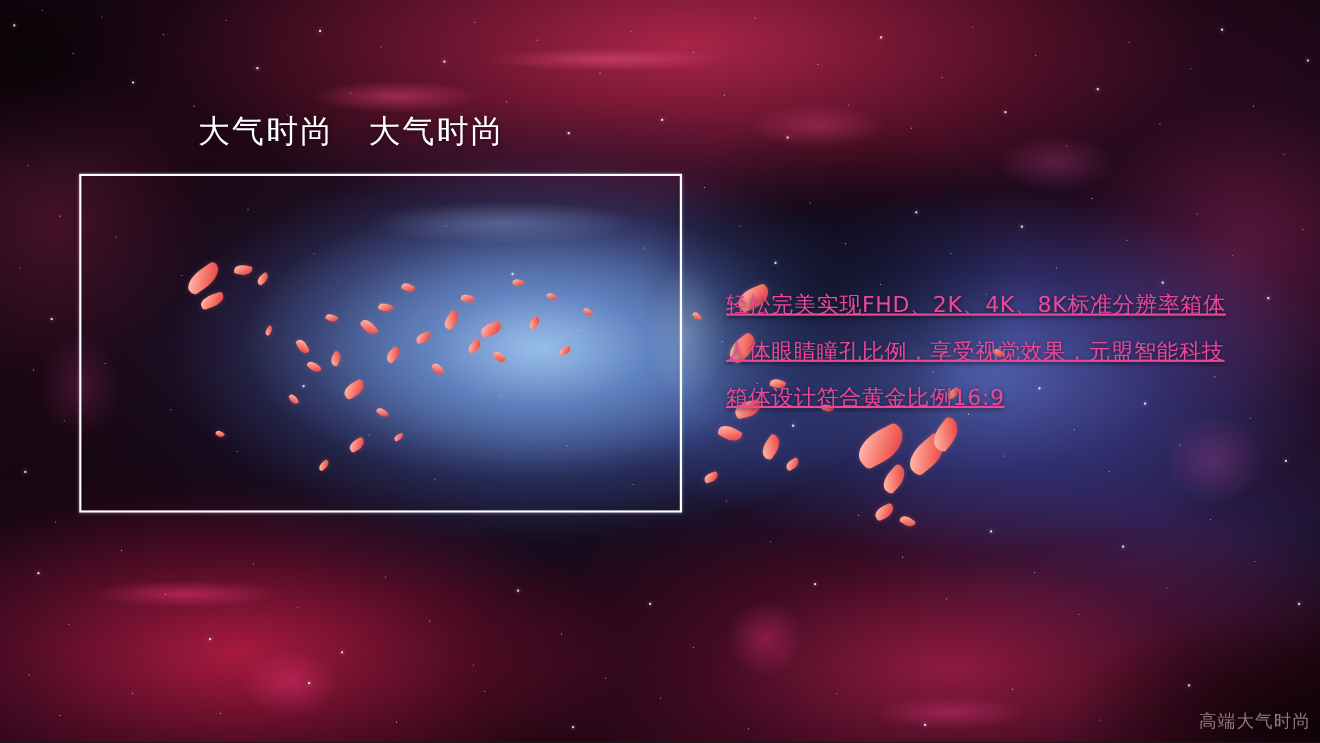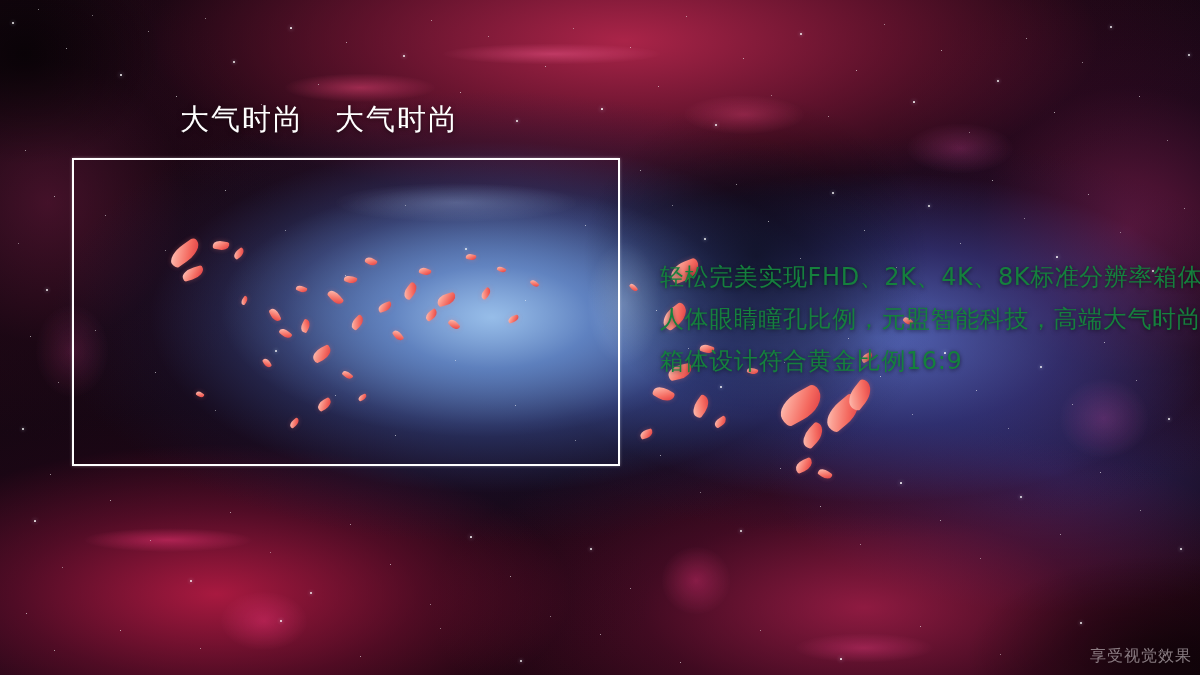--- a/index.html
+++ b/index.html
@@ -100,26 +100,27 @@
     white-space: pre;
     text-shadow: 0 1px 5px rgba(0,0,0,0.55);
   }
   #feature-list {
     position: absolute;
     left: 660px;
     top: 256px;
     width: 520px;
   }
   .feature-line {
-    color: #15803d;
-    font-size: 24px;
+    color: #ec4899;
+    font-size: 20px;
     letter-spacing: 0.6px;
     line-height: 42px;
     white-space: nowrap;
     text-shadow: 0 1px 4px rgba(0,0,0,0.6);
+    text-decoration: underline;
   }
   #watermark {
     position: absolute;
     right: 8px;
     bottom: 8px;
     color: rgba(205,195,200,0.62);
     font-size: 16px;
     letter-spacing: 1px;
   }
 </style>
@@ -335,19 +336,19 @@
       <div class="petal" style="left: 640px; top: 430px; width: 13px; height: 8px; transform: rotate(-18deg);"></div>
       <div class="petal" style="left: 629px; top: 285px; width: 9px; height: 5px; transform: rotate(52deg);"></div>
     </div>
 
   <div id="preview-frame"></div>
 
   <div id="slide-title">大气时尚　大气时尚</div>
 
   <div id="feature-list">
     <div class="feature-line">轻松完美实现FHD、2K、4K、8K标准分辨率箱体</div>
-    <div class="feature-line">人体眼睛瞳孔比例，元盟智能科技，高端大气时尚</div>
+    <div class="feature-line">人体眼睛瞳孔比例，享受视觉效果，元盟智能科技</div>
     <div class="feature-line">箱体设计符合黄金比例16:9</div>
   </div>
 
-  <div id="watermark">享受视觉效果</div>
+  <div id="watermark">高端大气时尚</div>
 
 </div>
 
 </body></html>

